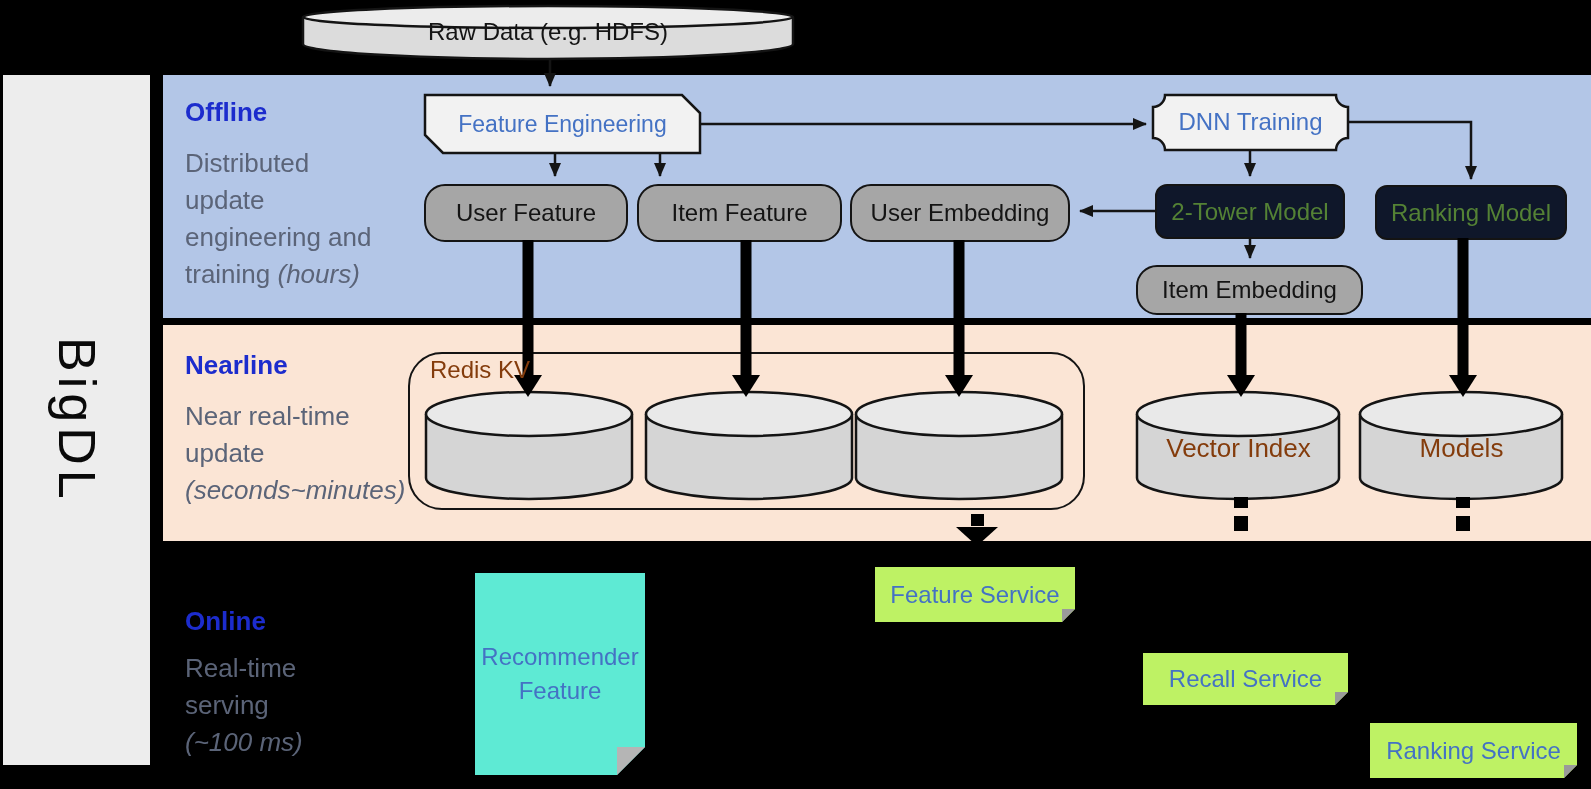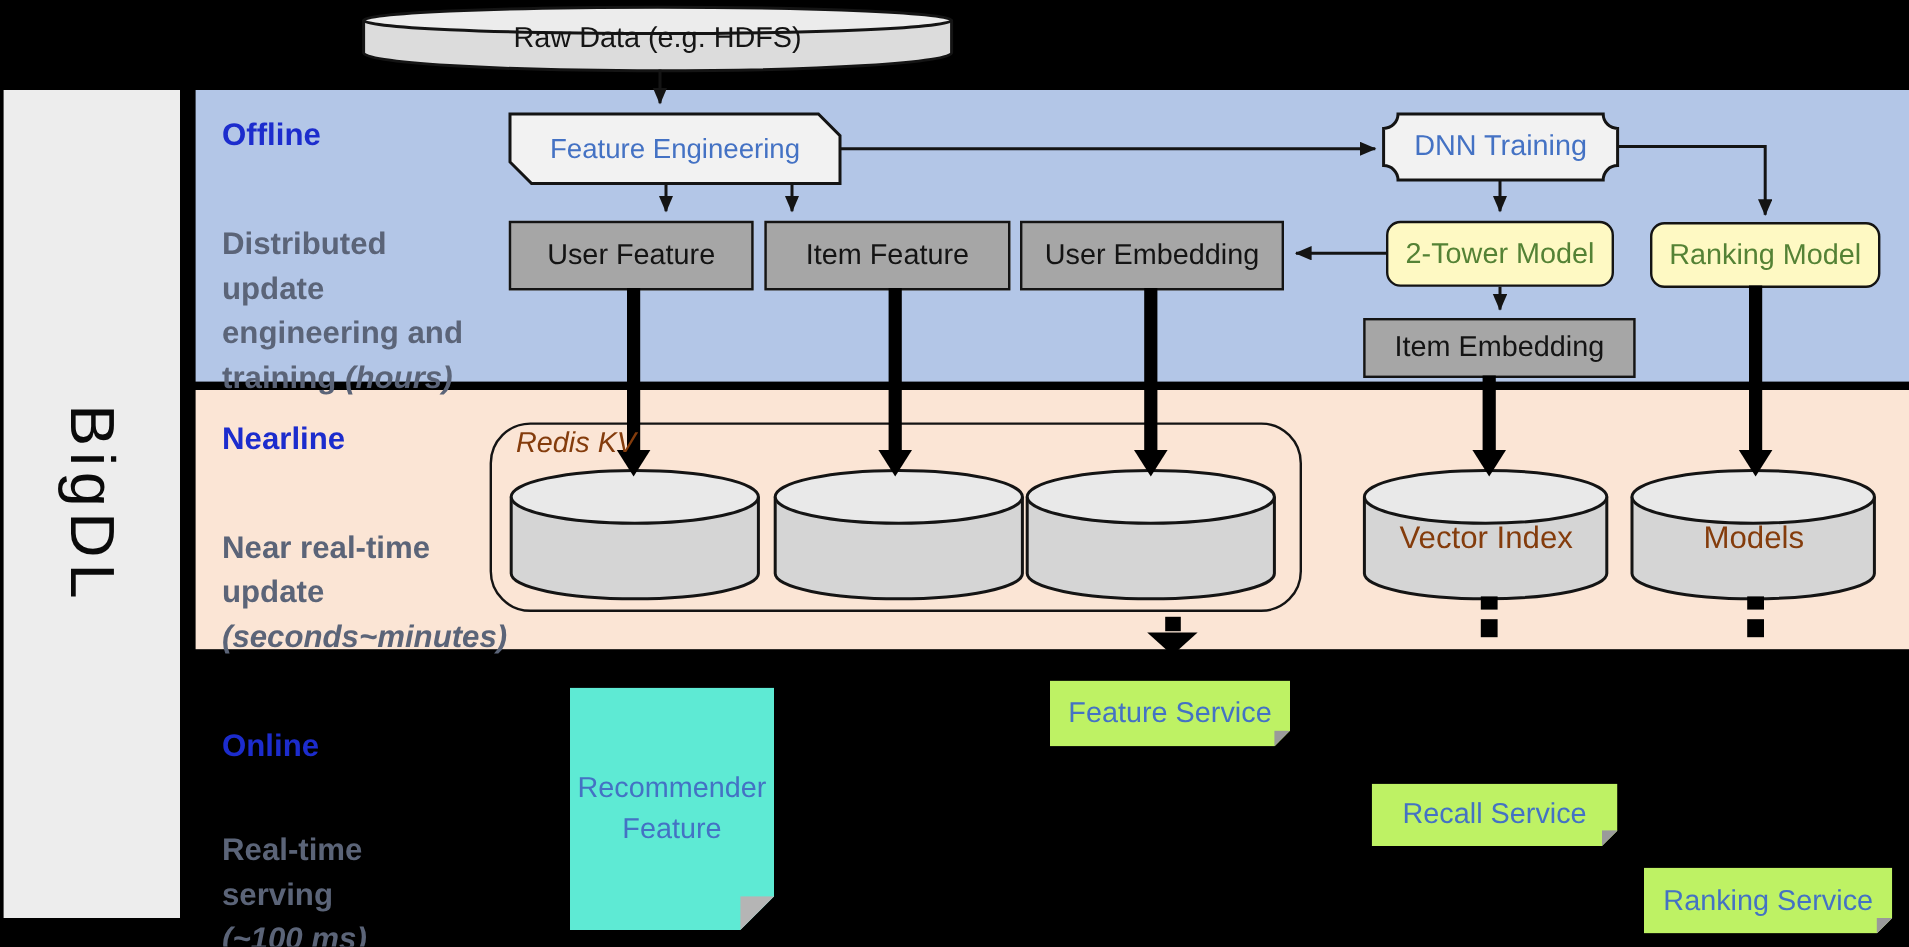--- a/index.html
+++ b/index.html
@@ -6,32 +6,32 @@
   #stage{position:relative;width:1591px;height:789px;background:#000;overflow:hidden;
          font-family:"Liberation Sans","DejaVu Sans",sans-serif;}
   .lane{position:absolute;left:163px;width:1428px;}
   #lane-offline{top:75px;height:243px;background:#b3c6e7;}
   #lane-nearline{top:325px;height:216px;background:#fbe5d5;}
   #lane-online{top:541px;height:248px;background:transparent;}
   #bigdl-bar{position:absolute;left:3px;top:75px;width:147px;height:690px;background:#ededed;
              display:flex;align-items:center;justify-content:center;}
   #bigdl-text{writing-mode:vertical-rl;font-size:52px;color:#0a0a0a;letter-spacing:5px;font-weight:400;}
   .lane-title{position:absolute;font-size:26px;font-weight:700;color:#1c2ccd;}
-  .lane-desc{position:absolute;font-size:26px;line-height:37px;color:#5b6478;font-weight:700;margin-top:40px;}
+  .lane-desc{position:absolute;font-size:26px;line-height:37px;color:#5b6478;font-weight:400;}
   .lane-desc em{font-style:italic;}
   .label{position:absolute;display:flex;align-items:center;justify-content:center;text-align:center;z-index:6;}
-  .box{position:absolute;display:flex;align-items:center;justify-content:center;text-align:center;z-index:4;box-sizing:border-box;}
+  .box{position:absolute;display:flex;align-items:center;justify-content:center;text-align:center;z-index:4;box-sizing:border-box;border-radius:21px;}
   .gray-box{background:#a6a6a6;border:2.5px solid #141414;color:#141414;font-size:24px;}
-  .light-round{background:#fef9c3;border:2.5px solid #141414;border-radius:12px;font-size:24px;}
+  .light-round{background:#0f172a;border:2.5px solid #141414;border-radius:12px;font-size:24px;}
   .green-text{color:#548235;}
   .blue-text{color:#4472c4;}
   .brown-text{color:#843c0c;}
   #redis-container{position:absolute;left:408px;top:352px;width:677px;height:158px;
                    border:2.5px solid #141414;border-radius:34px;z-index:2;box-sizing:border-box;}
-  #redis-kv-label{position:absolute;left:430px;top:356px;height:28px;font-size:24px;z-index:6;display:flex;align-items:center;font-style:italic;}
+  #redis-kv-label{position:absolute;left:430px;top:356px;height:28px;font-size:24px;z-index:6;display:flex;align-items:center;}
   .svc{position:absolute;background:#bef264;display:flex;align-items:center;justify-content:center;
        font-size:24px;color:#4472c4;z-index:4;
        clip-path:polygon(0 0,100% 0,100% calc(100% - 13px),calc(100% - 13px) 100%,0 100%);}
   .svc .fold{position:absolute;right:0;bottom:0;width:13px;height:13px;
              background:linear-gradient(to top left,transparent 49%,#9a9a9a 50%);}
   #recommender-doc{position:absolute;left:475px;top:573px;width:170px;height:202px;background:#5eead4;
        display:flex;flex-direction:column;align-items:center;justify-content:center;
        font-size:24px;line-height:34px;color:#4472c4;z-index:4;text-align:center;
        clip-path:polygon(0 0,100% 0,100% calc(100% - 28px),calc(100% - 28px) 100%,0 100%);}
   #recommender-doc .fold{position:absolute;right:0;bottom:0;width:28px;height:28px;

